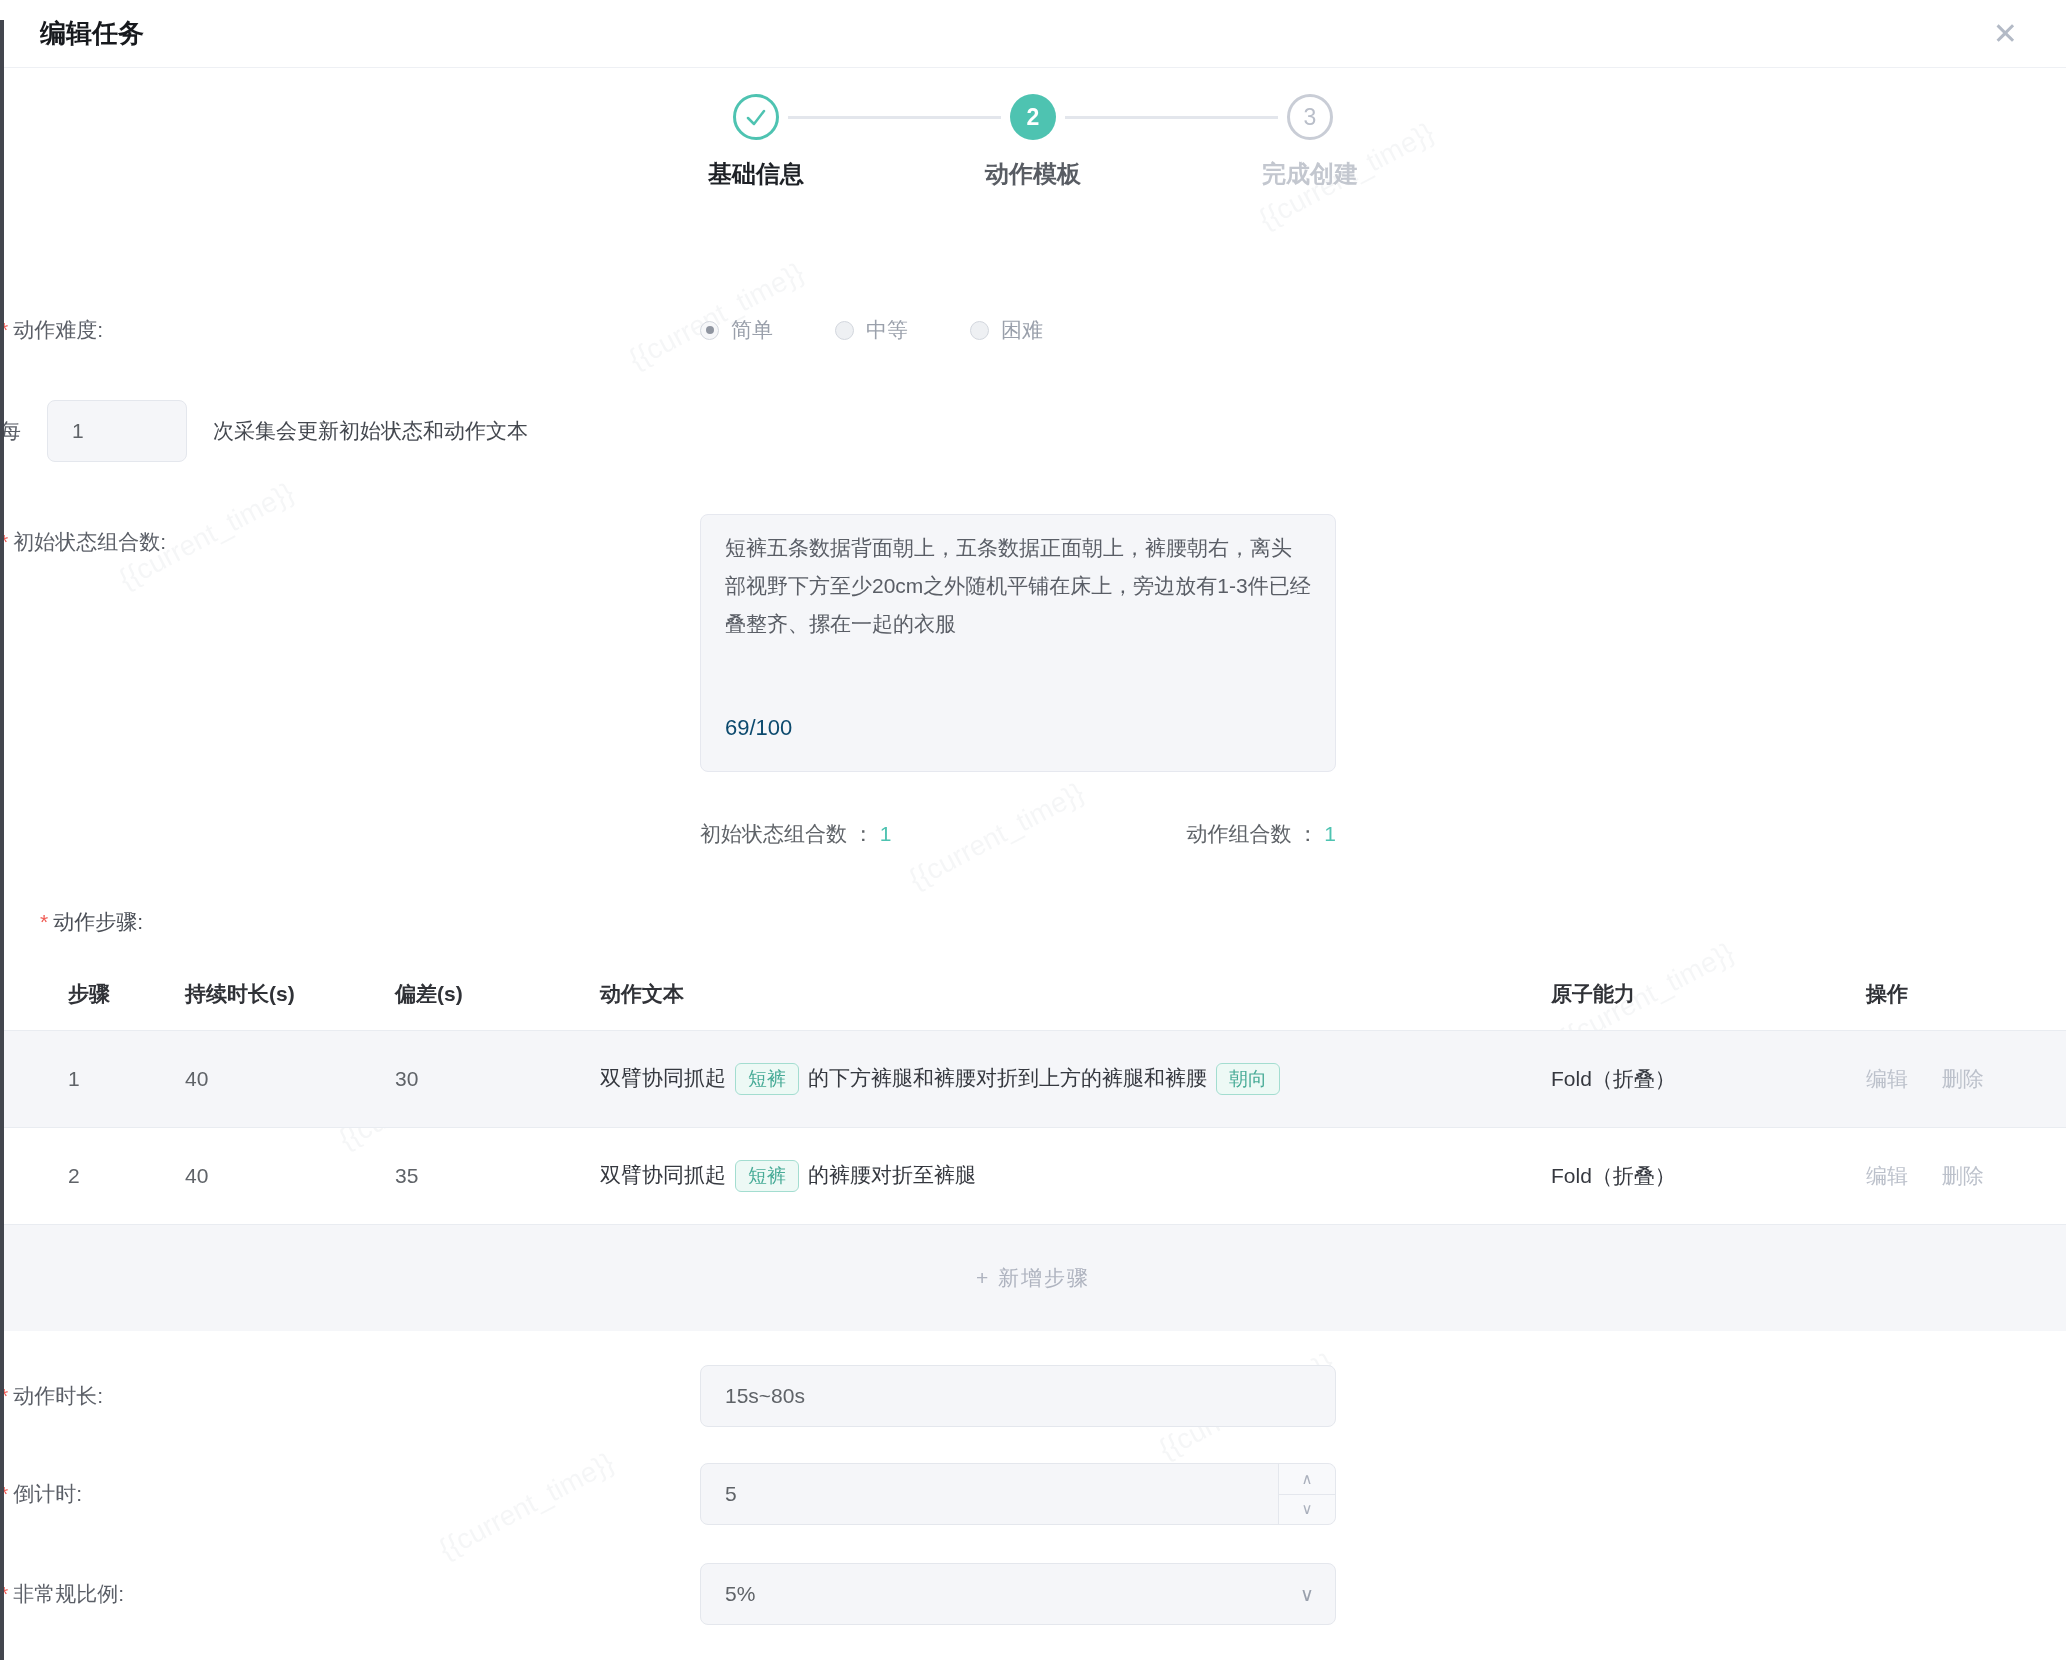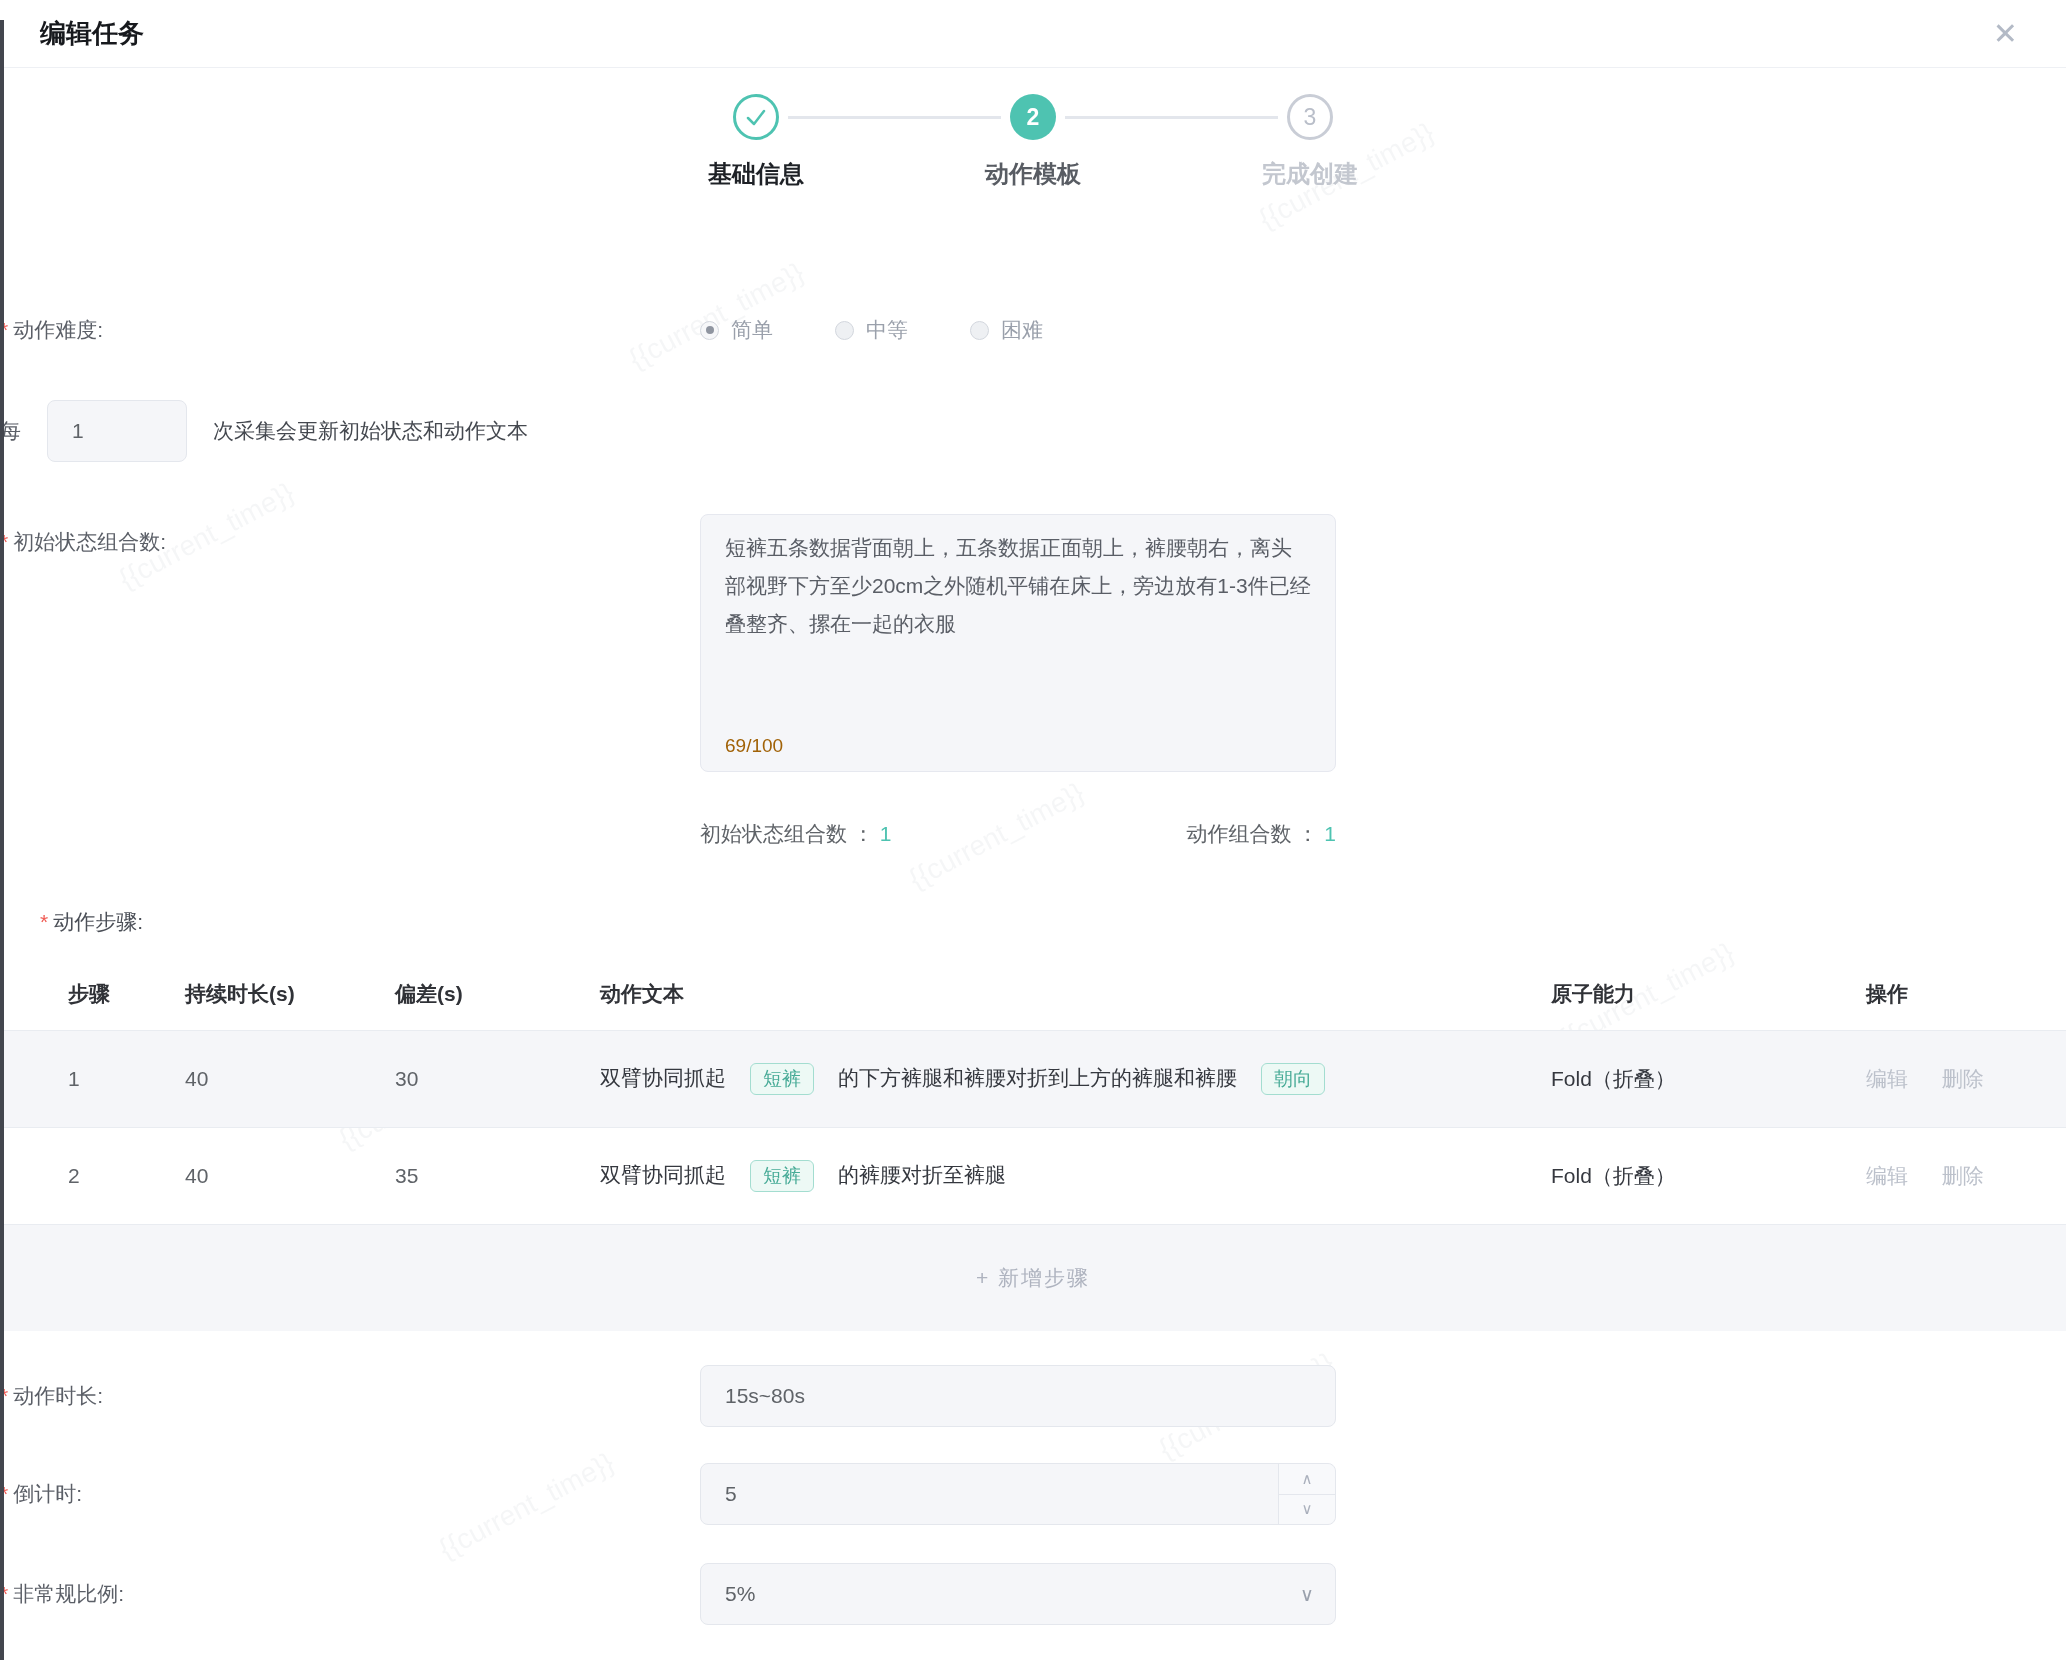--- a/index.html
+++ b/index.html
@@ -58,40 +58,40 @@
   
   .inp { background:#f5f6f9; border:1px solid #e4e7ed; border-radius:8px; height:62px; display:flex; align-items:center; padding-left:24px; font-size:21px; color:#5f6368; }
   .inp-small { width:140px; }
   .inp-wide { width:636px; }
   .prefix-txt { font-size:21px; color:#5b5f67; margin-right:26px; }
   .suffix-txt { font-size:21px; color:#44484f; margin-left:26px; }
 
   
   .txtarea { width:636px; height:258px; background:#f5f6f9; border:1px solid #e6e8ef; border-radius:8px; padding:14px 24px; position:relative; }
   .txtarea-text { font-size:21px; line-height:38px; color:#5a5e66; }
-  .txtarea-count { position:absolute; left:24px; bottom:14px; font-size:19px; color:#a16207; }
+  .txtarea-count { position:absolute; left:24px; bottom:30px; font-size:22px; color:#0c4a6e; }
   .f-label.lbl-initial { padding-top:14px; }
 
   
   .combos { width:636px; display:flex; justify-content:space-between; font-size:21px; }
   .combo-label { color:#5f6368; }
   .combo-value { color:#4ec3b1; margin-left:6px; }
 
   
   .steps-title { margin-top:60px; padding-left:40px; font-size:21px; color:#4b4f57; position:relative; z-index:2; }
 
   
   .steps-table { margin-top:22px; width:100%; font-size:21px; position:relative; z-index:2; }
   .t-grid { display:grid; grid-template-columns:117px 210px 205px 1fr 315px 170px; align-items:center; padding:0 30px 0 68px; }
   .t-head { height:73px; font-weight:bold; color:#303237; border-bottom:1px solid #e9ecf1; }
   .t-row { height:97px; color:#5f6368; border-bottom:1px solid #e9ecf1; }
   .t-row.alt { background:#f5f6f9; }
   .cell-text { color:#35383f; white-space:nowrap; overflow:hidden; }
   .cell-ability { color:#35383f; }
-  .tag { display:inline-block; border:1px solid #a3ddd0; background:#edf9f5; color:#48ab97; border-radius:6px; padding:4px 12px; font-size:19px; margin:0 24px; line-height:1.2; }
+  .tag { display:inline-block; border:1px solid #a3ddd0; background:#edf9f5; color:#48ab97; border-radius:6px; padding:4px 12px; font-size:19px; margin:0 9px; line-height:1.2; }
   .op-link { color:#bcc1cb; cursor:pointer; }
   .op-link + .op-link { margin-left:28px; }
   .add-band { height:106px; background:#f5f6f9; display:flex; align-items:center; justify-content:center; }
   .add-step-btn { font-size:21px; color:#aeb3bf; cursor:pointer; letter-spacing:2px; }
 
   
   .num-wrap { position:relative; }
   .num-wrap .inp { padding-right:70px; }
   .spinner { position:absolute; top:1px; right:1px; bottom:1px; width:57px; border-left:1px solid #e4e7ed; display:flex; flex-direction:column; border-radius:0 8px 8px 0; overflow:hidden; }
   .spin-btn { flex:1; background:#f8f9fb; display:flex; align-items:center; justify-content:center; font-size:15px; color:#aab0bc; cursor:pointer; }

